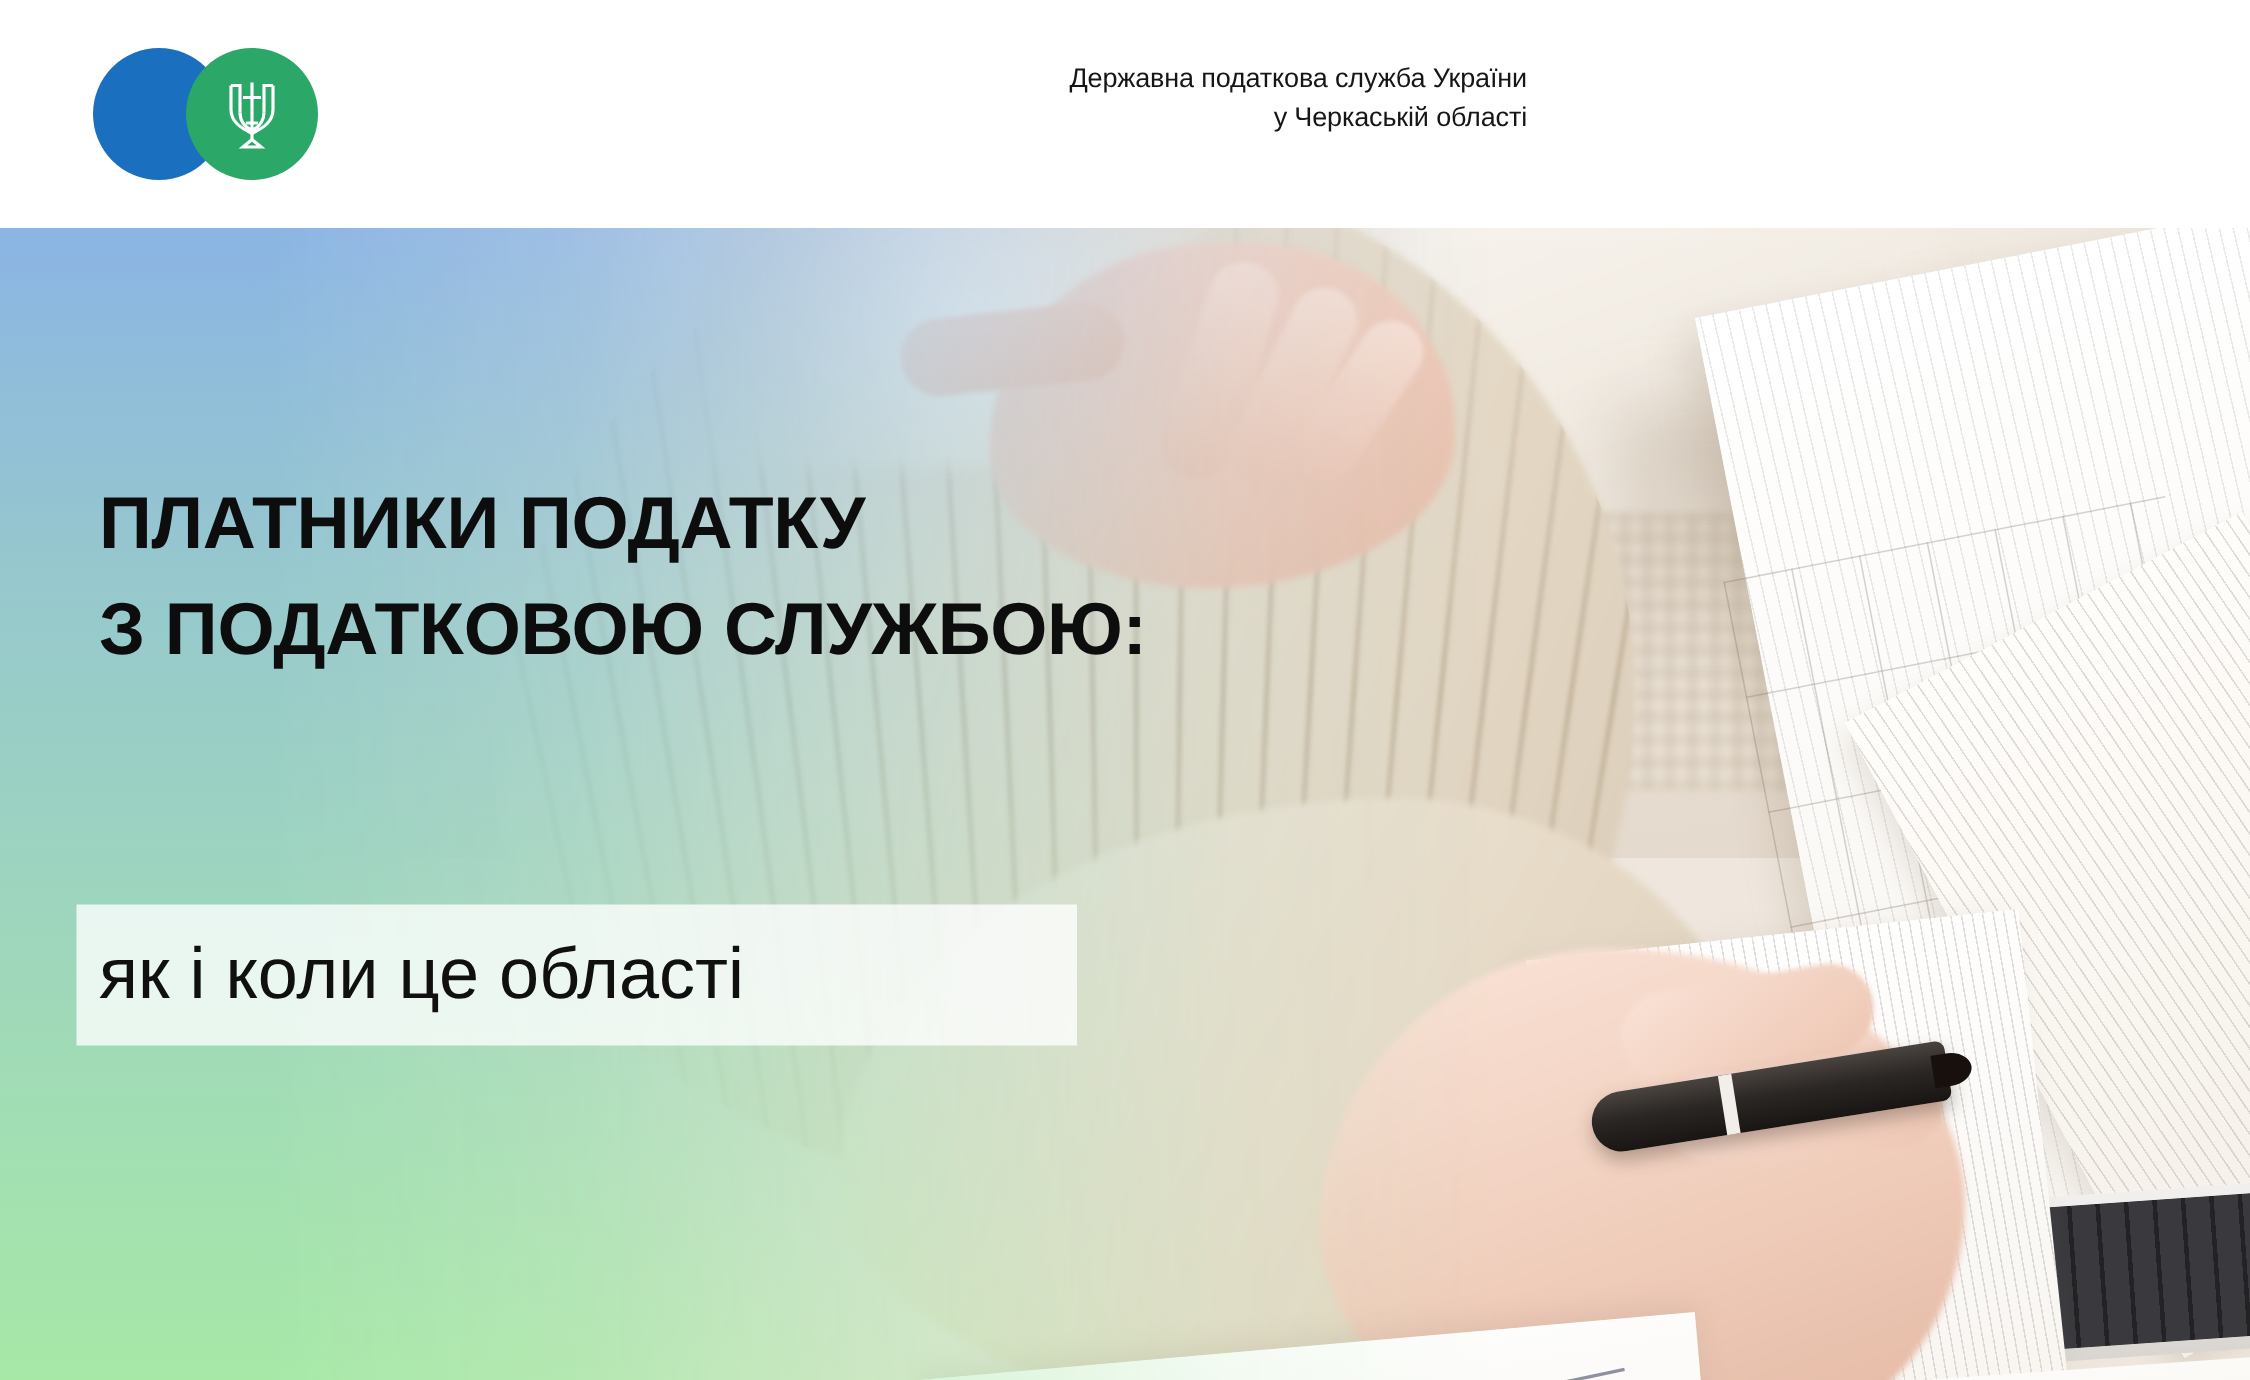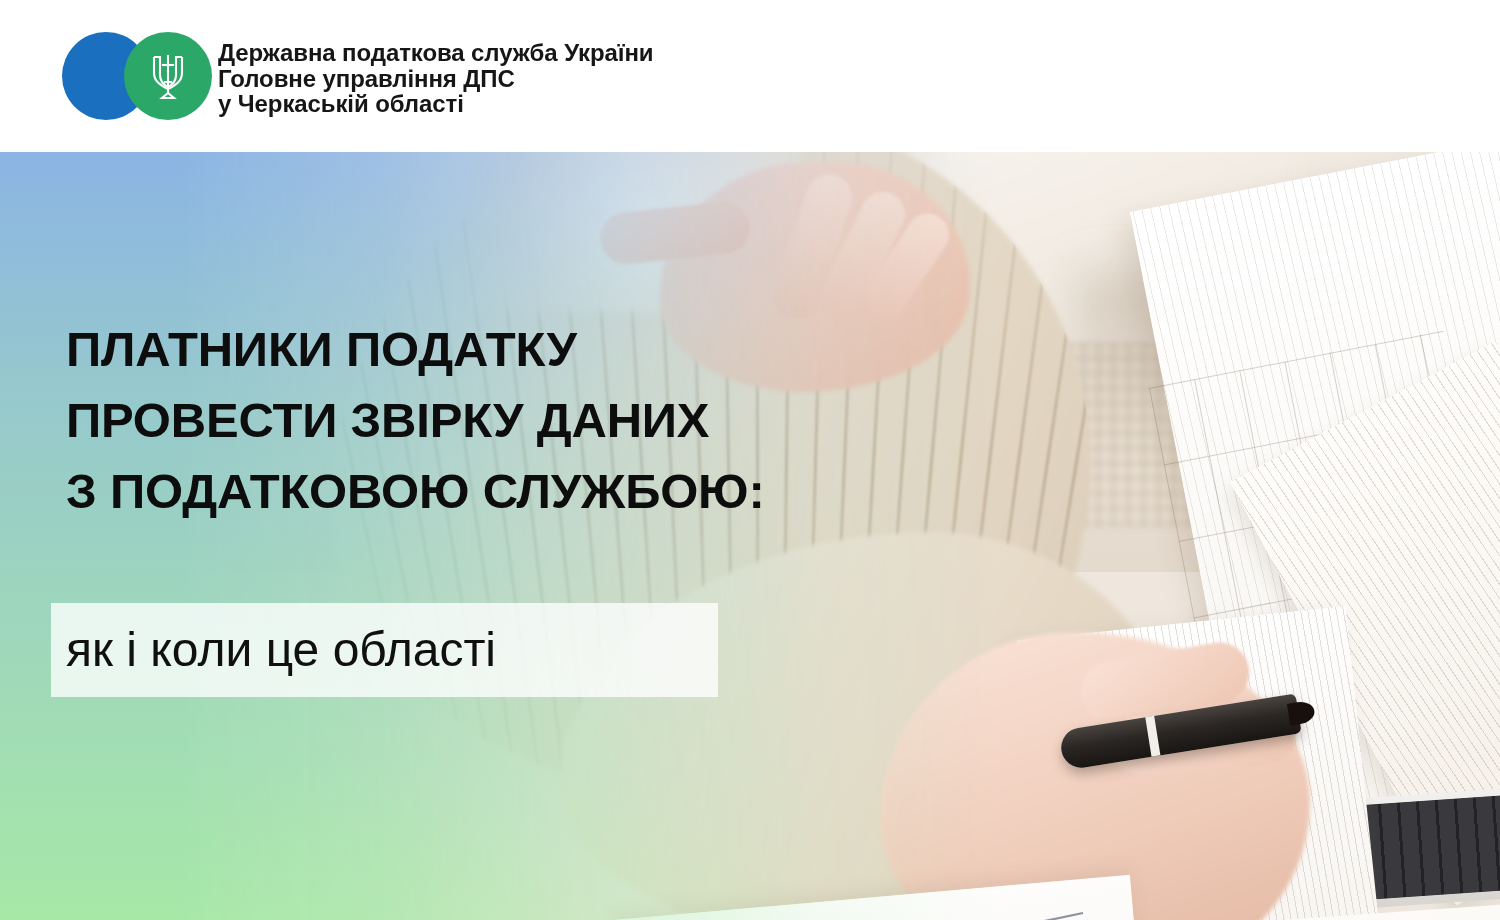--- a/index.html
+++ b/index.html
@@ -11,22 +11,22 @@
   
   .header { position:absolute; left:0; top:0; width:1500px; height:152px;
             background:#ffffff; z-index:40; display:flex; align-items:center; }
   .logo-wrap { position:absolute; left:62px; top:32px; width:148px; height:88px; }
   .logo-circle { position:absolute; top:0; width:88px; height:88px; border-radius:50%; }
   .logo-blue  { left:0;  background:#1a6fbe; }
   .logo-green { left:62px; background:#2ba768; }
   .trident { position:absolute; left:62px; top:0; width:88px; height:88px;
              display:flex; align-items:center; justify-content:center; }
   .header-text { position:absolute; left:218px; top:40px; width:800px; }
-  .header-text div { font-size:24px; font-weight:bold; color:#161616;
-                     line-height:25.5px; letter-spacing:-0.1px; white-space:nowrap; }
+  .header-text div { font-size:18px; font-weight:normal; color:#161616;
+                     line-height:25.5px; letter-spacing:-0.1px; white-space:nowrap;text-align:right; }
 
   
   .stage { position:absolute; left:0; top:152px; width:1500px; height:768px; overflow:hidden; }
 
   .photo { position:absolute; inset:0; background:#efe7de; }
 
   
   .wall { position:absolute; left:0; top:0; width:1500px; height:420px;
           background:linear-gradient(175deg,#f4efe8 0%, #ece3d8 55%, #e3d8cb 100%); }
   .wall-panel { position:absolute; left:930px; top:-20px; width:360px; height:300px;
@@ -167,21 +167,20 @@
           <path d="M35 8 H29 V26"></path>
           <path d="M13 26 C13 33 17 36 21 38"></path>
           <path d="M29 26 C29 33 25 36 21 38"></path>
           <path d="M15 16 H27"></path>
           <path d="M17 33 H25"></path>
         </svg>
       </div>
     </div>
     <div class="header-text">
       <div>Державна податкова служба України</div>
-      <div>Головне управління ДПС</div>
       <div>у Черкаській області</div>
     </div>
   </div>
 
   <div class="stage">
     <div class="photo">
       <div class="wall"></div>
       <div class="wall-panel"></div>
       <div class="radiator"></div>
       <div class="wall-shadow"></div>
@@ -264,20 +263,19 @@
       <div class="paper-b"></div>
 
     </div>
   </div>
 
   <div class="wash"></div>
 
   <div class="copy">
     <div class="headline">
       <div>ПЛАТНИКИ ПОДАТКУ</div>
-      <div>ПРОВЕСТИ ЗВІРКУ ДАНИХ</div>
       <div>З ПОДАТКОВОЮ СЛУЖБОЮ:</div>
     </div>
     <div class="sub-band"></div>
     <div class="subtitle">як і коли це області</div>
   </div>
 
 </div>
 
 </body></html>

